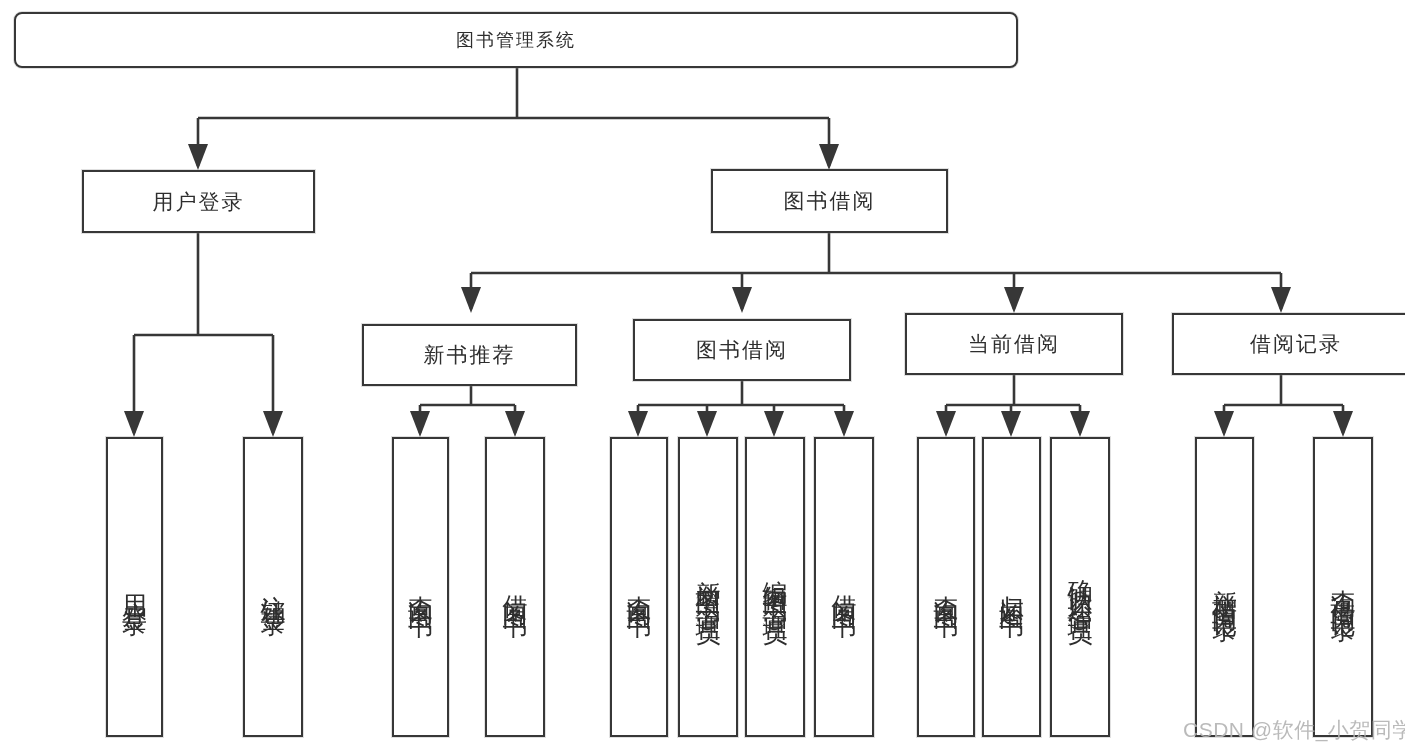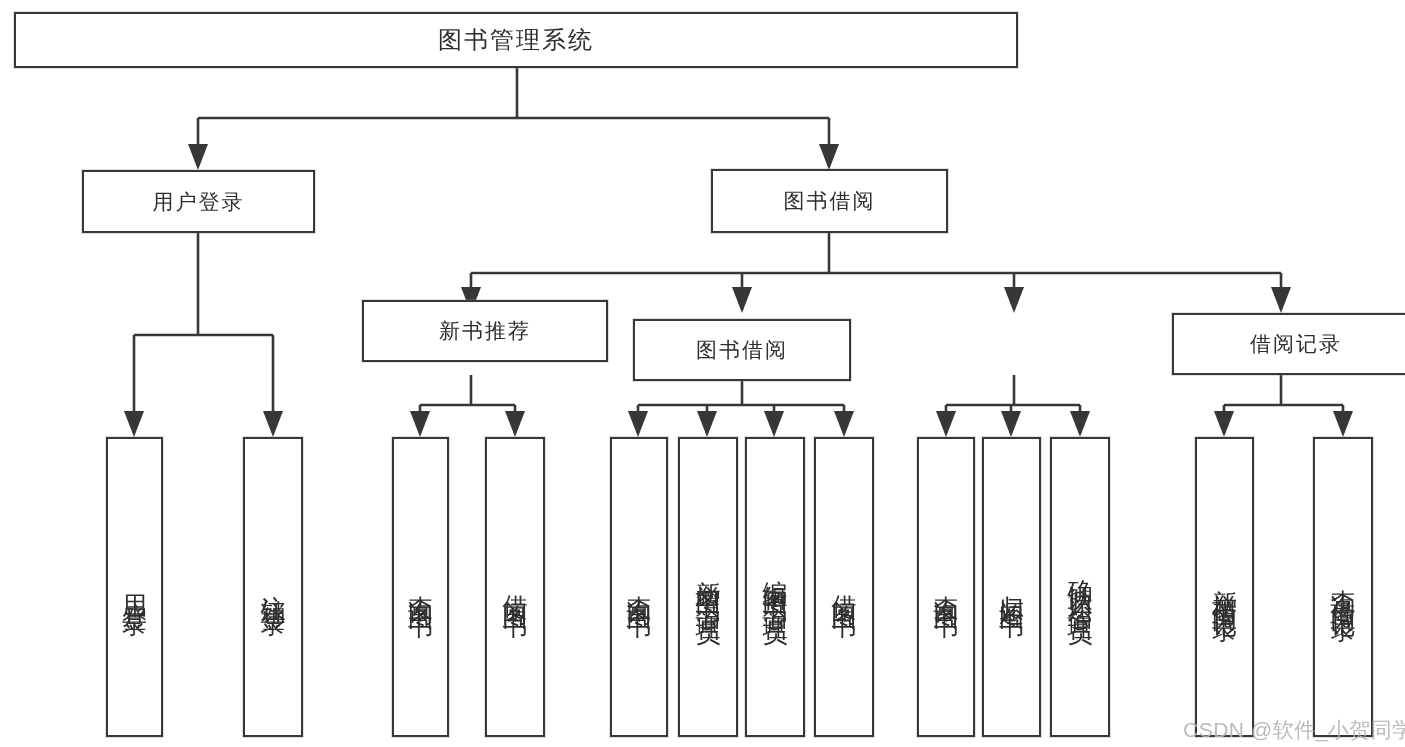--- a/index.html
+++ b/index.html
@@ -28,21 +28,21 @@
     display:flex;
     align-items:center;
     justify-content:center;
     box-shadow:0 0 0 1px rgba(145,145,145,0.28);
   }
   .hbox{
     font-size:21px;
     letter-spacing:2px;
     white-space:nowrap;
   }
-  .rootbox{font-size:24px;}
+  .rootbox{font-size:18px;border-radius:8px;}
   .vbox{
     writing-mode:vertical-rl;
     text-orientation:mixed;
     font-size:25px;
     letter-spacing:6px;
     line-height:1;
   }
   .watermark{
     position:absolute;
     z-index:5;
@@ -124,22 +124,23 @@
       <polygon points="1224,437 1214,411 1234,411"></polygon>
       <polygon points="1343,437 1333,411 1353,411"></polygon>
     </g>
   </svg>
 
   <div class="box hbox rootbox" style="left:14px;top:12px;width:1004px;height:56px">图书管理系统</div>
 
   <div class="box hbox" style="left:82px;top:170px;width:233px;height:63px">用户登录</div>
   <div class="box hbox" style="left:711px;top:169px;width:237px;height:64px">图书借阅</div>
 
-  <div class="box hbox" style="left:362px;top:300px;width:246px;height:62px">新书推荐</div>
+  <div class="box hbox" style="left:362px;top:324px;width:215px;height:62px">新书推荐</div>
   <div class="box hbox" style="left:633px;top:319px;width:218px;height:62px">图书借阅</div>
+  <div class="box hbox" style="left:905px;top:313px;width:218px;height:62px">当前借阅</div>
   <div class="box hbox" style="left:1172px;top:313px;width:248px;height:62px">借阅记录</div>
 
   <div class="box vbox" style="left:106px;top:437px;width:57px;height:300px">用户登录</div>
   <div class="box vbox" style="left:243px;top:437px;width:60px;height:300px">注销登录</div>
 
   <div class="box vbox" style="left:392px;top:437px;width:57px;height:300px">查询图书</div>
   <div class="box vbox" style="left:485px;top:437px;width:60px;height:300px">借阅图书</div>
 
   <div class="box vbox" style="left:610px;top:437px;width:58px;height:300px">查询图书</div>
   <div class="box vbox" style="left:678px;top:437px;width:60px;height:300px">新增图书（管理员）</div>

